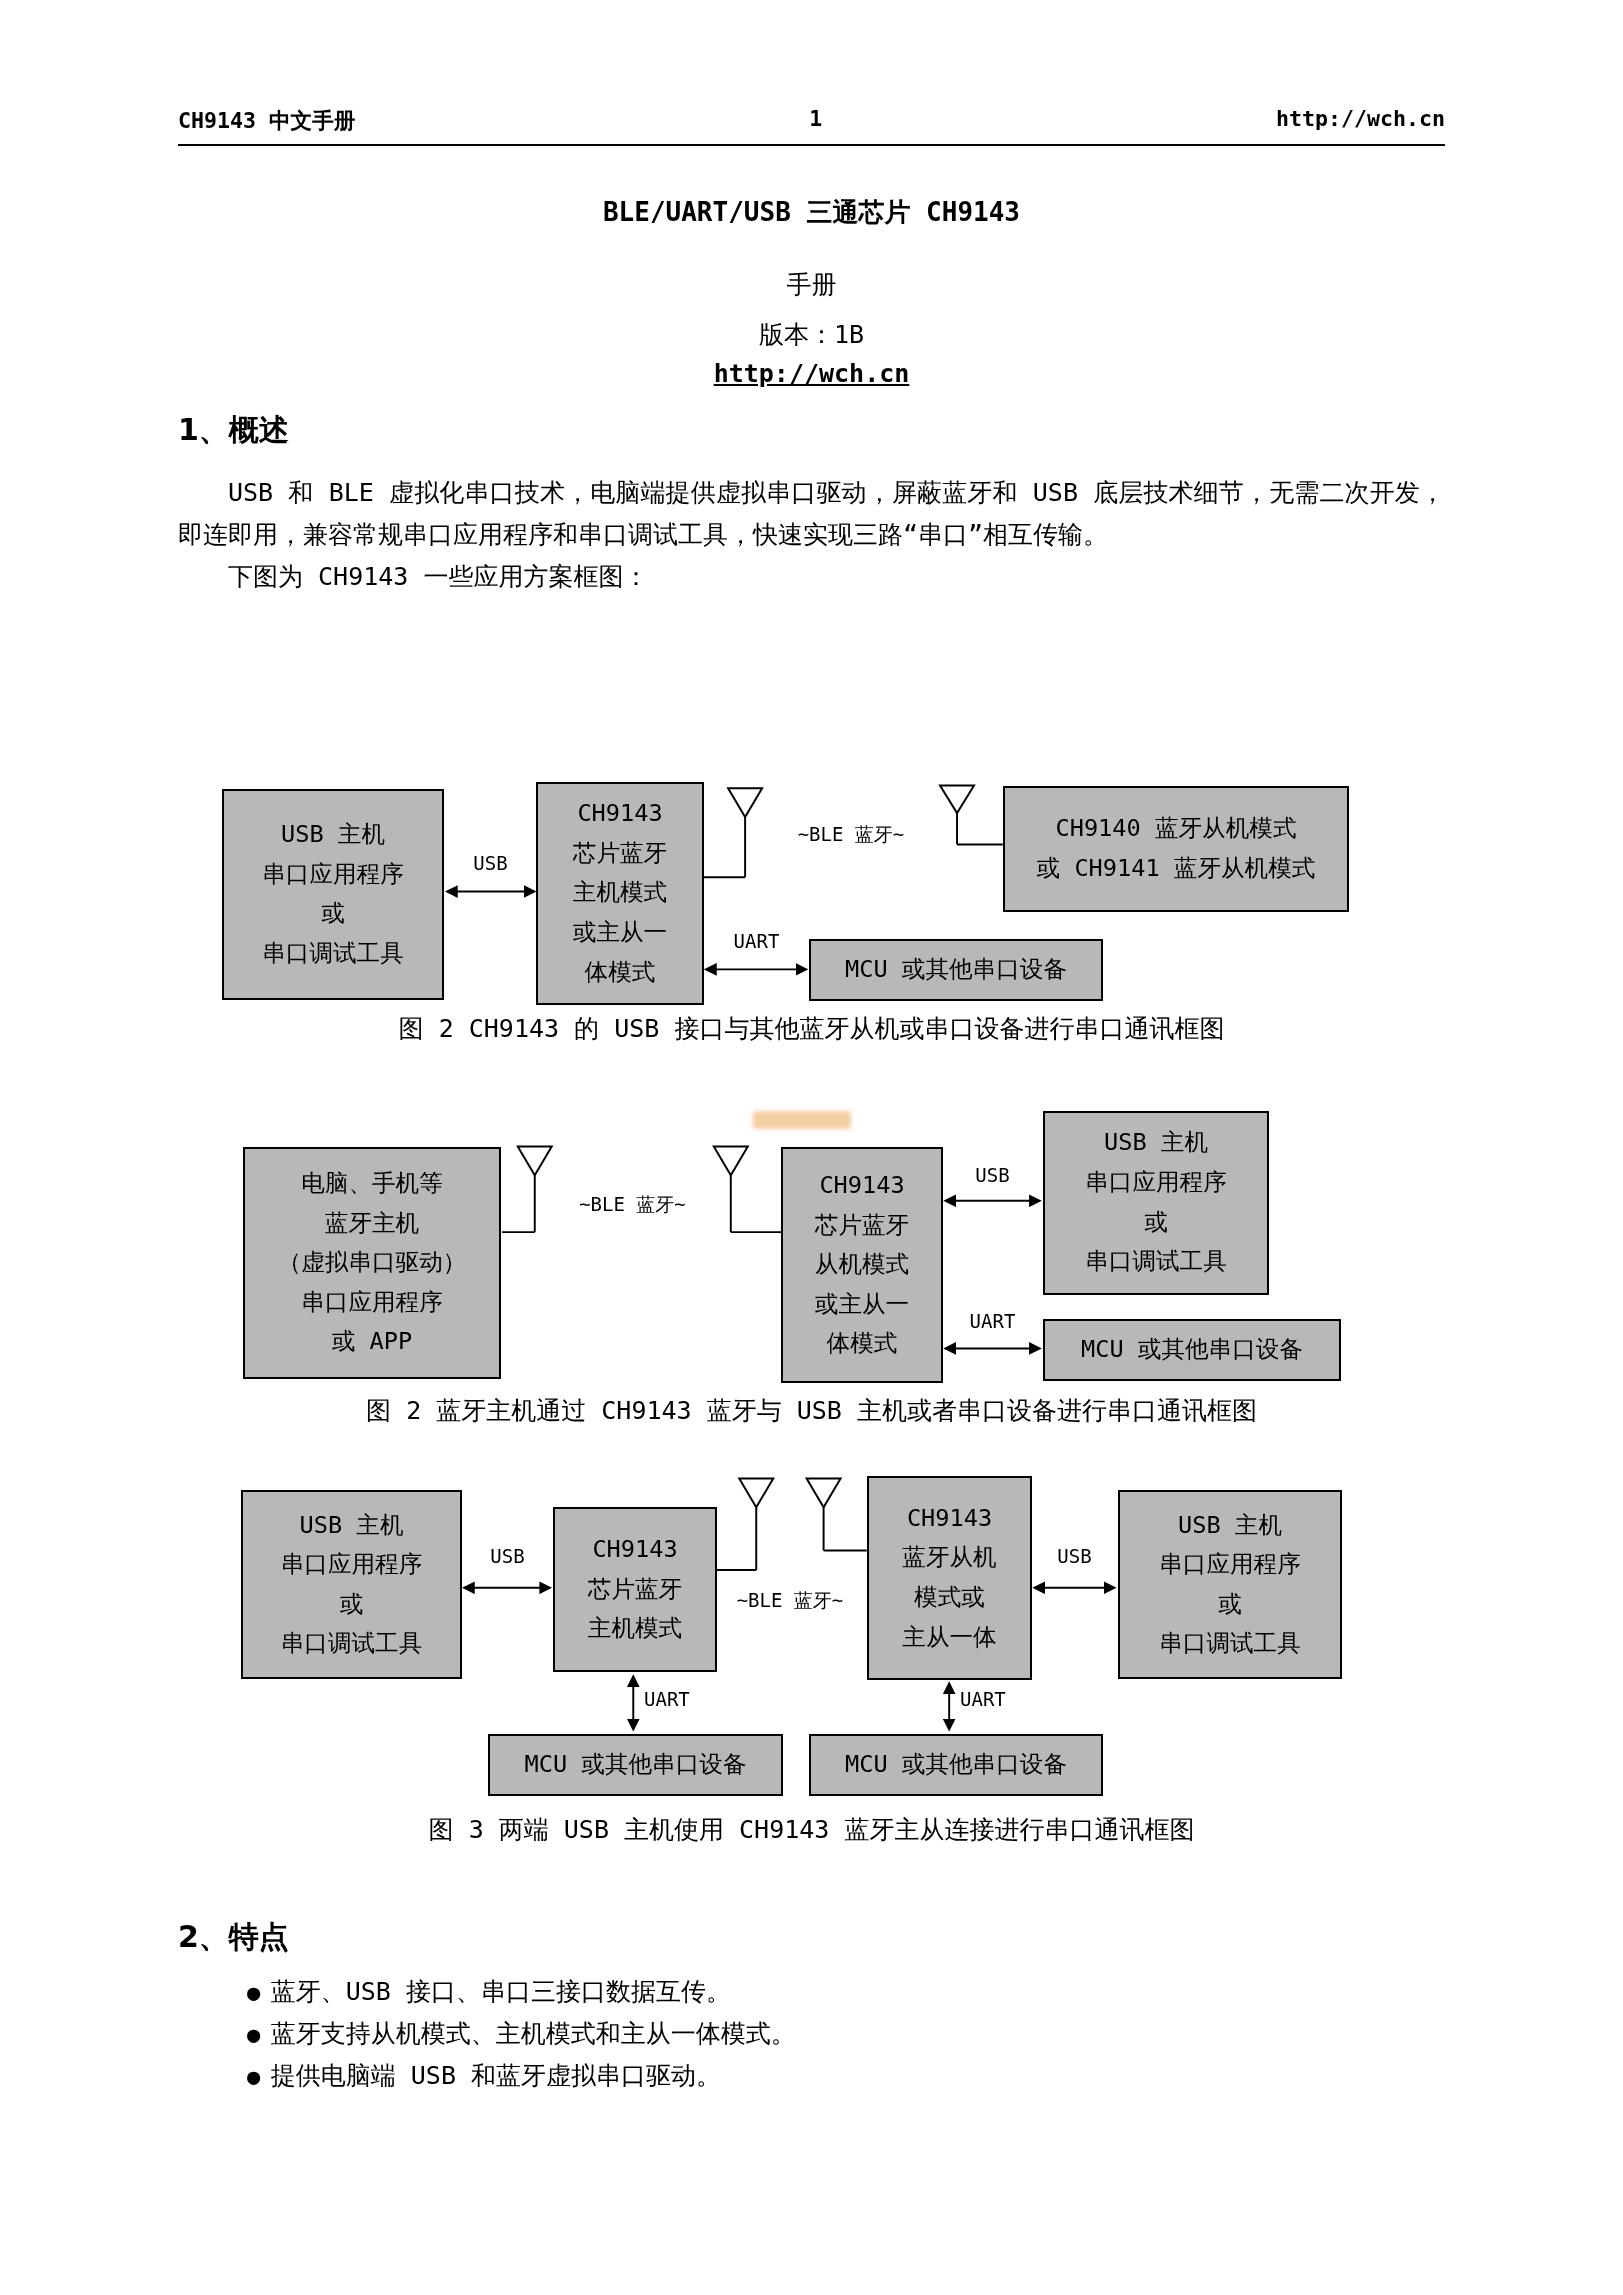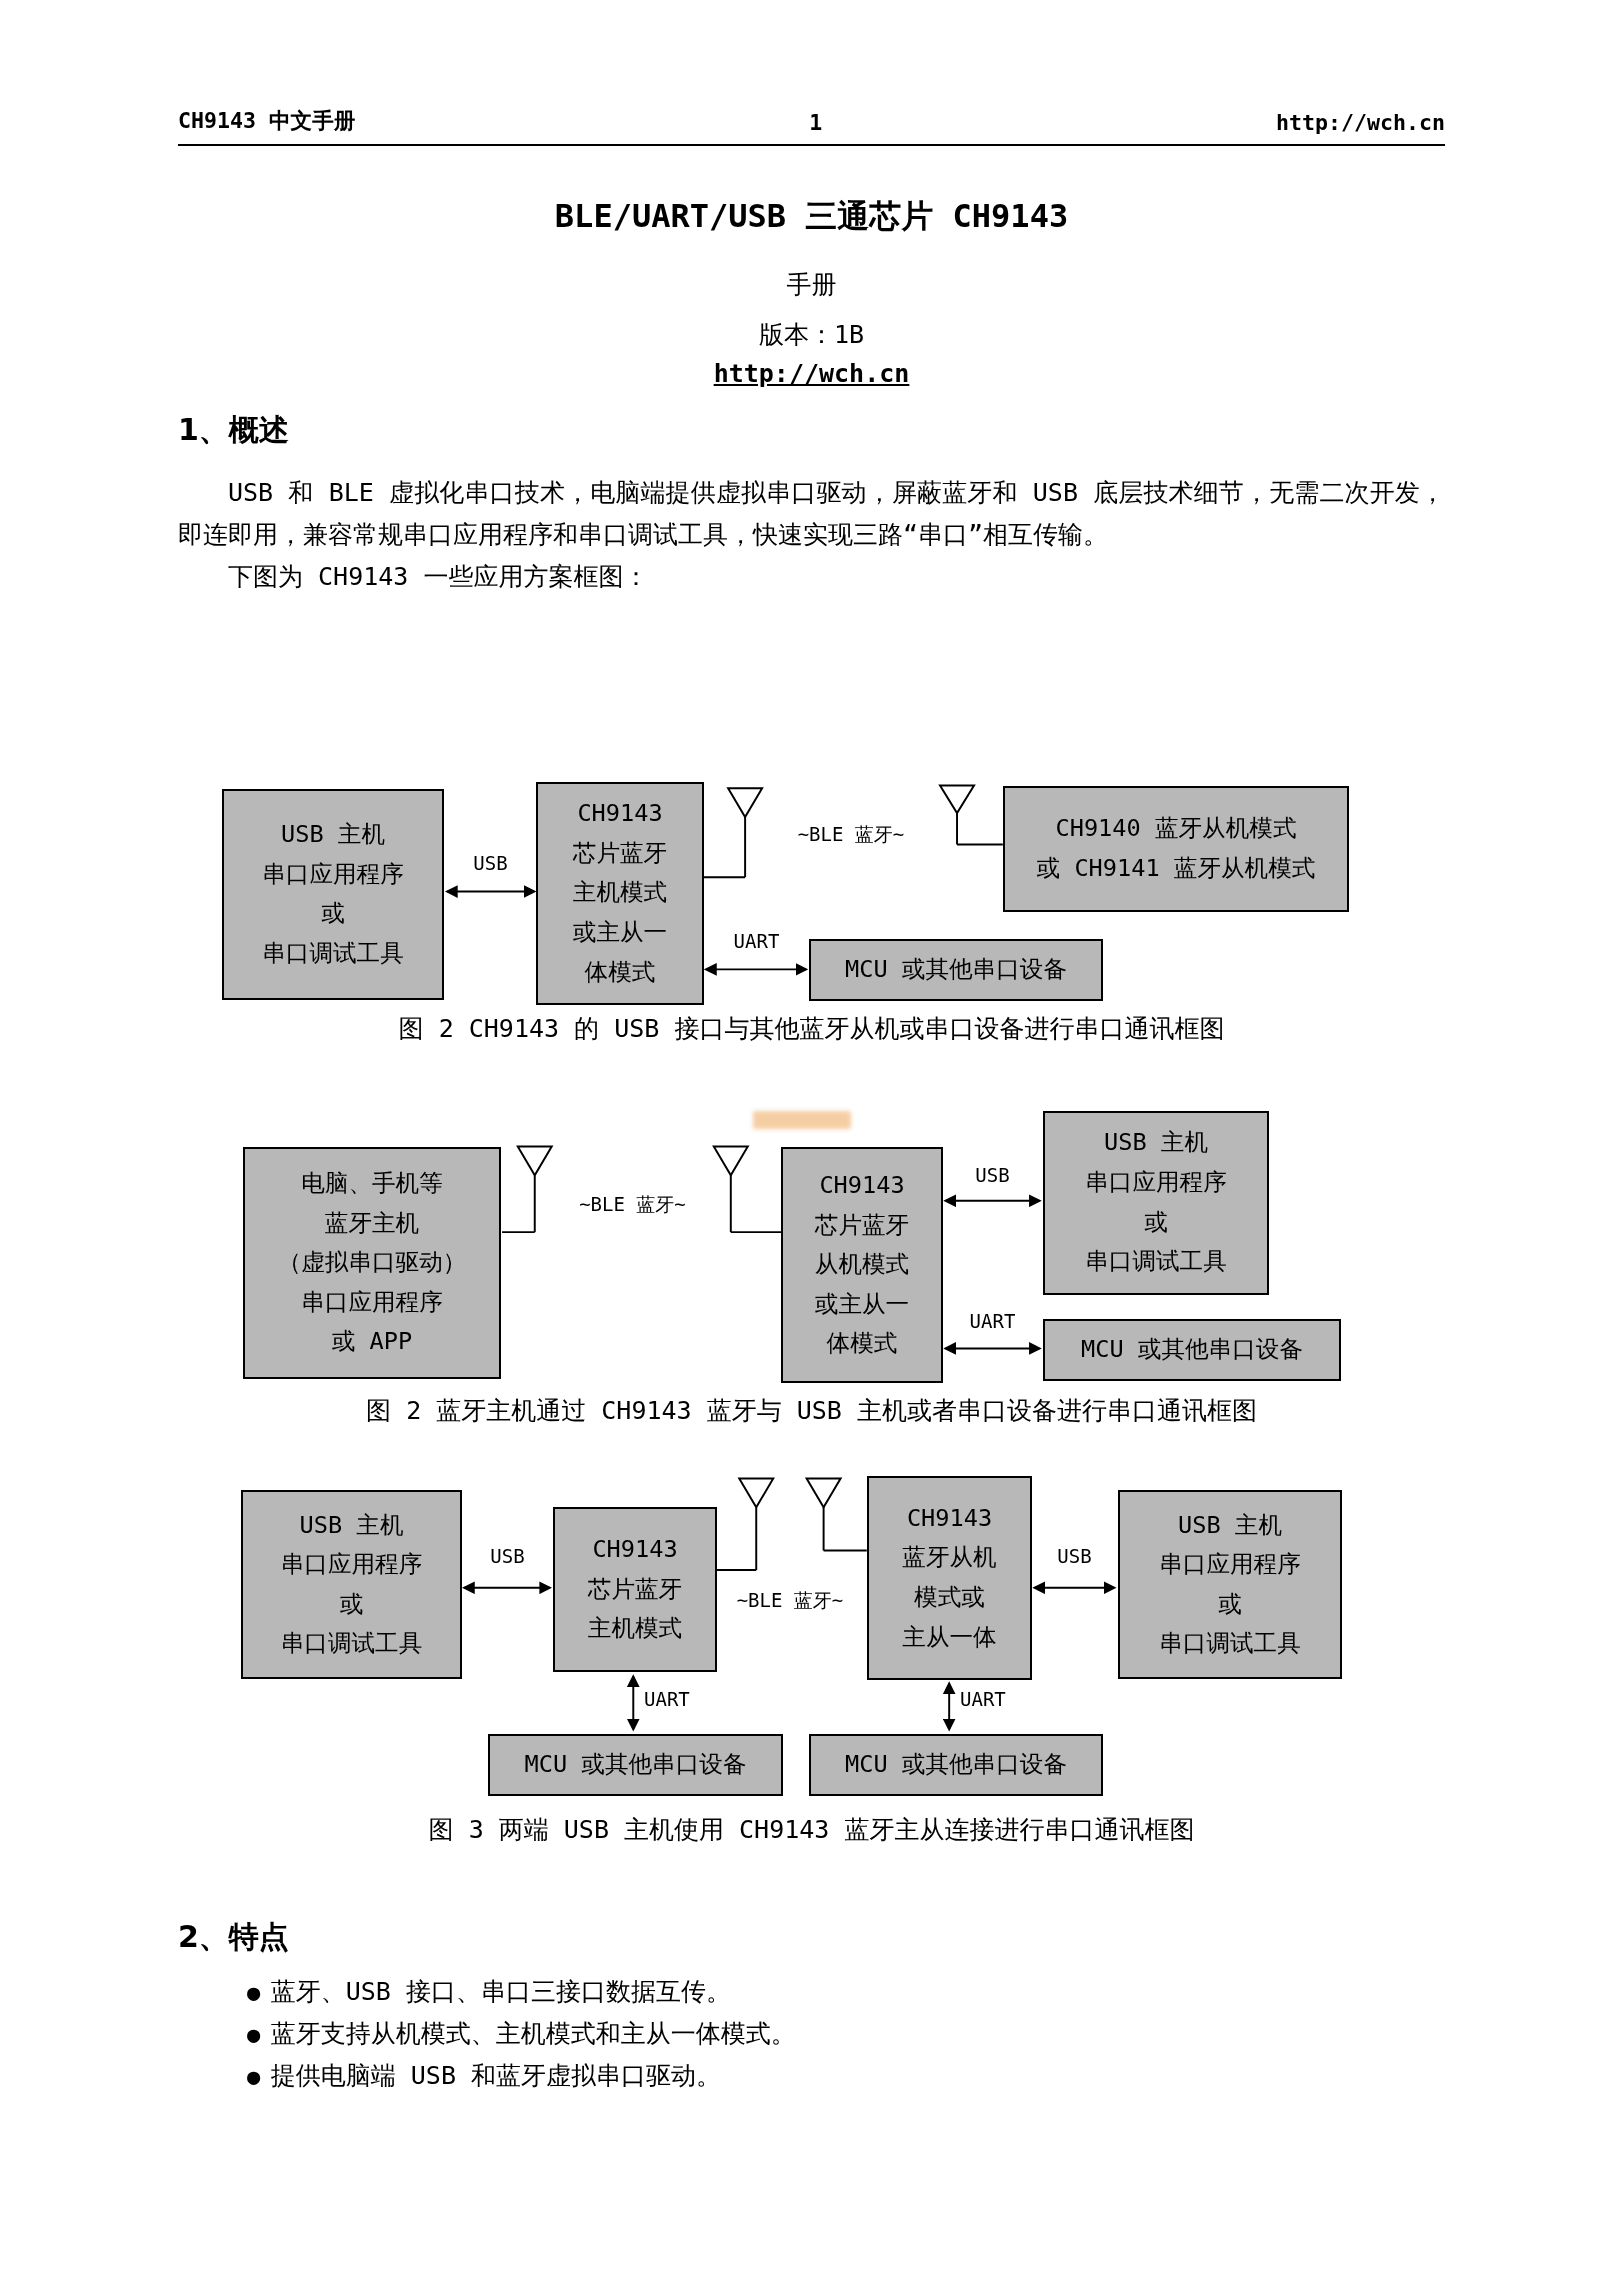--- a/index.html
+++ b/index.html
@@ -7,25 +7,25 @@
   body {
     position:relative;
     background:#ffffff;
     color:#000;
     font-family:"DejaVu Sans Mono","Liberation Mono",monospace;
     overflow:hidden;
   }
   .abs { position:absolute; }
 
   
-  #header { left:178px; top:106px; width:1267px; display:flex; justify-content:space-between; align-items:flex-end; font-size:21.6px; font-weight:bold; }
+  #header { left:178px; top:106px; width:1267px; display:flex; justify-content:space-between; align-items:flex-start; font-size:21.6px; font-weight:bold; }
   #header-rule { left:178px; top:144px; width:1267px; height:2px; background:#000; }
 
   
-  #title { left:0; top:195px; width:1623px; text-align:center; font-size:32px; font-weight:bold; }
+  #title { left:0; top:195px; width:1623px; text-align:center; font-size:26px; font-weight:bold; }
   .subline { left:0; width:1623px; text-align:center; font-size:25px; }
   #subtitle-doc { top:268px; }
   #subtitle-version { top:318px; }
   #subtitle-link { top:359px; text-decoration:underline; font-weight:bold; }
 
   
   .h2 { left:178px; font-size:30px; font-weight:bold; font-family:"DejaVu Sans","Liberation Sans",sans-serif; }
   #heading-overview { top:410px;text-align:center; }
   #heading-features { top:1909px;margin-top:8px; }
   #paragraphs { left:178px; top:472px; width:1267px; font-size:25px; line-height:42px; text-align:justify; }

